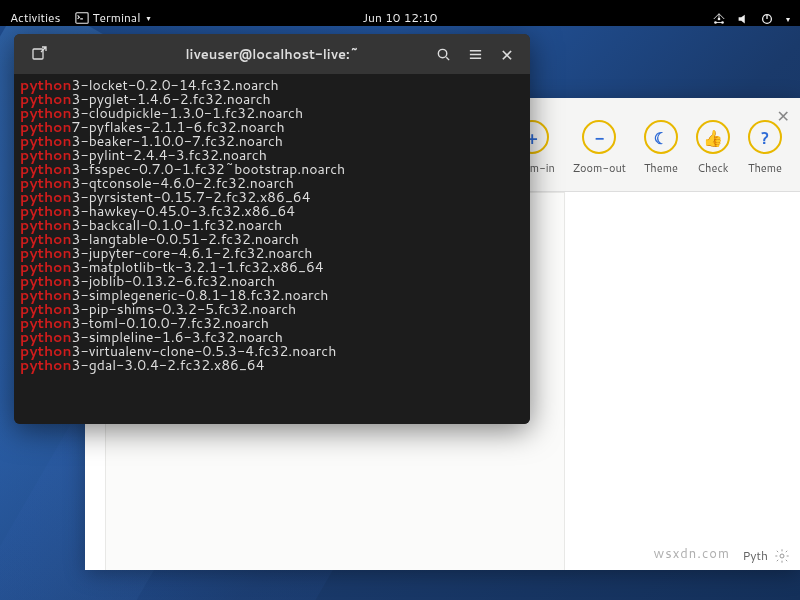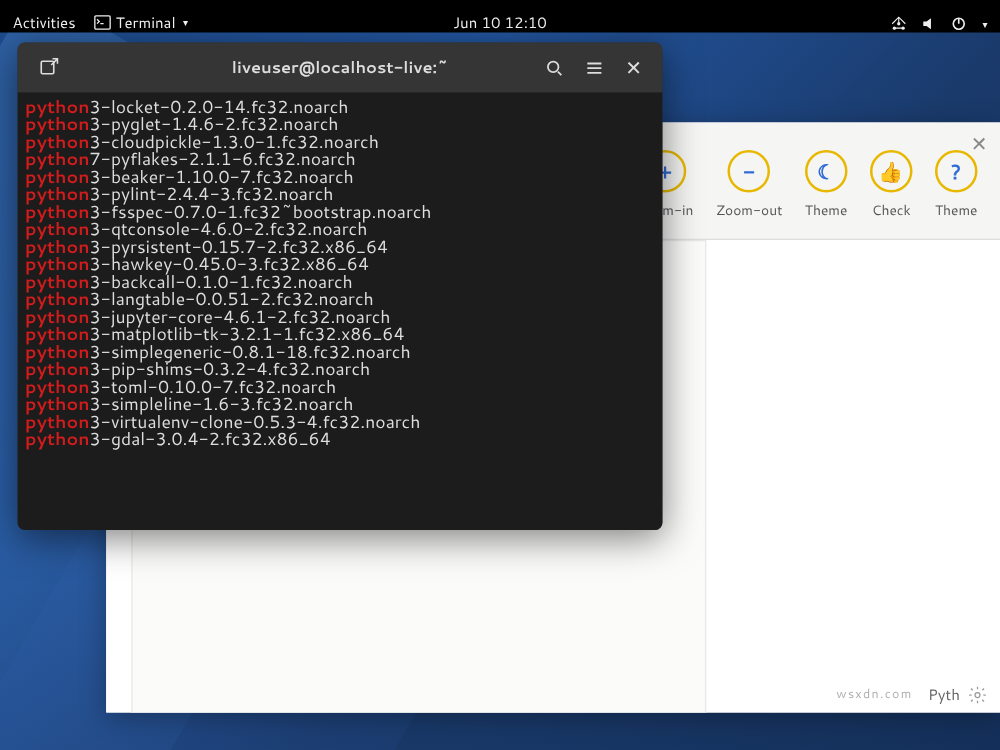--- a/index.html
+++ b/index.html
@@ -21,21 +21,21 @@
 .help-header{height:94px;background:#f5f5f4;border-bottom:1px solid #ddd;display:flex;align-items:flex-start;padding:14px 14px 10px;position:relative}
 .help-close{position:absolute;top:6px;right:10px;color:#888;font-size:16px;cursor:pointer}
 .help-tools{display:flex;gap:18px;position:absolute;right:18px;top:22px}
 .help-tool{display:flex;flex-direction:column;align-items:center;gap:6px;cursor:pointer}
 .help-tool-circle{width:34px;height:34px;border:2px solid #e8b800;border-radius:50%;display:flex;align-items:center;justify-content:center;color:#2e6bd6;font-weight:bold}
 .help-tool-label{font-size:11px;color:#555}
 .help-body{flex:1;background:#fff;padding:20px;position:relative;overflow:hidden}
 .help-paper{position:absolute;left:20px;top:0;width:460px;height:440px;background:#fbfbfa;border:1px solid #e8e8e6}
 .help-footer{position:absolute;bottom:6px;right:10px;display:flex;align-items:center;gap:6px;font-size:12px;color:#666}
 .gear-icon{width:16px;height:16px;stroke:#999;fill:none;stroke-width:1.5}
-.watermark{position:absolute;bottom:8px;right:70px;color:rgba(120,120,120,0.6);font-size:10px;letter-spacing:1px}
+.watermark{position:absolute;bottom:8px;right:70px;color:rgba(120,120,120,0.6);font-size:13px;letter-spacing:1px}
 
 
 .term-window{position:absolute;top:34px;left:14px;width:516px;height:390px;background:#2f2f2f;border-radius:6px;box-shadow:0 6px 30px rgba(0,0,0,0.5);z-index:50;display:flex;flex-direction:column;overflow:hidden}
 .term-header{height:40px;background:#353535;display:flex;align-items:center;padding:14px 8px;color:#ddd;font-size:13px;position:relative}
 .term-title{position:absolute;left:50%;transform:translateX(-50%);font-weight:600}
 .term-btn{width:30px;height:30px;border-radius:4px;display:flex;align-items:center;justify-content:center;color:#ddd;cursor:pointer;margin-left:2px}
 .term-newtab{margin-right:auto}
 .term-close{font-size:16px}
 .term-body{flex:1;background:#1c1c1c;padding:4px 6px;font-family:"DejaVu Sans Mono",monospace;font-size:14px;line-height:14px;color:#ddd;overflow-y:auto;position:relative}
 .term-body::-webkit-scrollbar{width:10px}
@@ -159,20 +159,21 @@
       <div class="line"><span class="hl">python</span><span>3-beaker-1.10.0-7.fc32.noarch</span></div>
       <div class="line"><span class="hl">python</span><span>3-pylint-2.4.4-3.fc32.noarch</span></div>
       <div class="line"><span class="hl">python</span><span>3-fsspec-0.7.0-1.fc32~bootstrap.noarch</span></div>
       <div class="line"><span class="hl">python</span><span>3-qtconsole-4.6.0-2.fc32.noarch</span></div>
       <div class="line"><span class="hl">python</span><span>3-pyrsistent-0.15.7-2.fc32.x86_64</span></div>
       <div class="line"><span class="hl">python</span><span>3-hawkey-0.45.0-3.fc32.x86_64</span></div>
       <div class="line"><span class="hl">python</span><span>3-backcall-0.1.0-1.fc32.noarch</span></div>
       <div class="line"><span class="hl">python</span><span>3-langtable-0.0.51-2.fc32.noarch</span></div>
       <div class="line"><span class="hl">python</span><span>3-jupyter-core-4.6.1-2.fc32.noarch</span></div>
       <div class="line"><span class="hl">python</span><span>3-matplotlib-tk-3.2.1-1.fc32.x86_64</span></div>
+      <div class="line"><span class="hl">python</span><span>3-joblib-0.13.2-6.fc32.noarch</span></div>
       <div class="line"><span class="hl">python</span><span>3-simplegeneric-0.8.1-18.fc32.noarch</span></div>
-      <div class="line"><span class="hl">python</span><span>3-pip-shims-0.3.2-4.fc32.noarch</span></div>
+      <div class="line"><span class="hl">python</span><span>3-pip-shims-0.3.2-5.fc32.noarch</span></div>
       <div class="line"><span class="hl">python</span><span>3-toml-0.10.0-7.fc32.noarch</span></div>
       <div class="line"><span class="hl">python</span><span>3-simpleline-1.6-3.fc32.noarch</span></div>
       <div class="line"><span class="hl">python</span><span>3-virtualenv-clone-0.5.3-4.fc32.noarch</span></div>
       <div class="line"><span class="hl">python</span><span>3-gdal-3.0.4-2.fc32.x86_64</span></div>
     </div>
 </div>
 
 </body></html>

